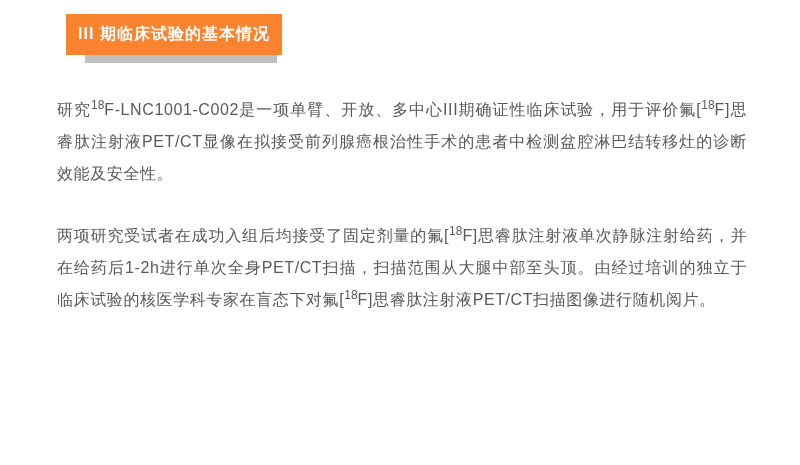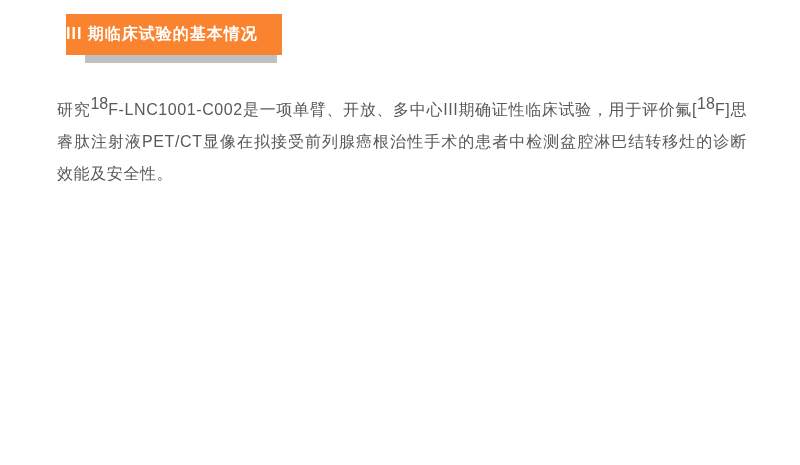--- a/index.html
+++ b/index.html
@@ -26,21 +26,21 @@
     top: 14px;
     width: 216px;
     height: 41px;
     background: var(--accent, #f9832e);
     color: var(--badge-text, #ffffff);
     font-size: 16px;
     font-weight: bold;
     letter-spacing: 1px;
     display: flex;
     align-items: center;
-    justify-content: flex-start;
+    justify-content: center;
     white-space: nowrap;
   }
   .badge-shadow {
     position: absolute;
     left: 85px;
     top: 55px;
     width: 192px;
     height: 8px;
     background: var(--shadow, #c0c0c0);
   }
@@ -58,30 +58,31 @@
   .content p {
     margin: 0;
   }
   .content p:nth-child(2) {
     margin-top: 30px;
   }
   .content p:nth-child(3) {
     margin-top: 46px;
   }
   .content sup {
-    font-size: 16px;
+    font-size: 12px;
     line-height: 0;
     vertical-align: super;
     letter-spacing: 0;
   }
 </style>
 </head>
 <body>
 
 <div class="page">
   <div class="badge">
     <span>III 期临床试验的基本情况</span>
   </div>
   <div class="badge-shadow"></div>
   <div class="content">
       <p><span>研究</span><sup>18</sup><span>F-LNC1001-C002是一项单臂、开放、多中心III期确证性临床试验，用于评价氟[</span><sup>18</sup><span>F]思睿肽注射液PET/CT显像在拟接受前列腺癌根治性手术的患者中检测盆腔淋巴结转移灶的诊断效能及安全性。</span></p>
+      <p><span>两项研究受试者在成功入组后均接受了固定剂量的氟[</span><sup>18</sup><span>F]思睿肽注射液单次静脉注射给药，并在给药后1-2h进行单次全身PET/CT扫描，扫描范围从大腿中部至头顶。由经过培训的独立于临床试验的核医学科专家在盲态下对氟[</span><sup>18</sup><span>F]思睿肽注射液PET/CT扫描图像进行随机阅片。</span></p>
     </div>
 </div>
 
 </body></html>

